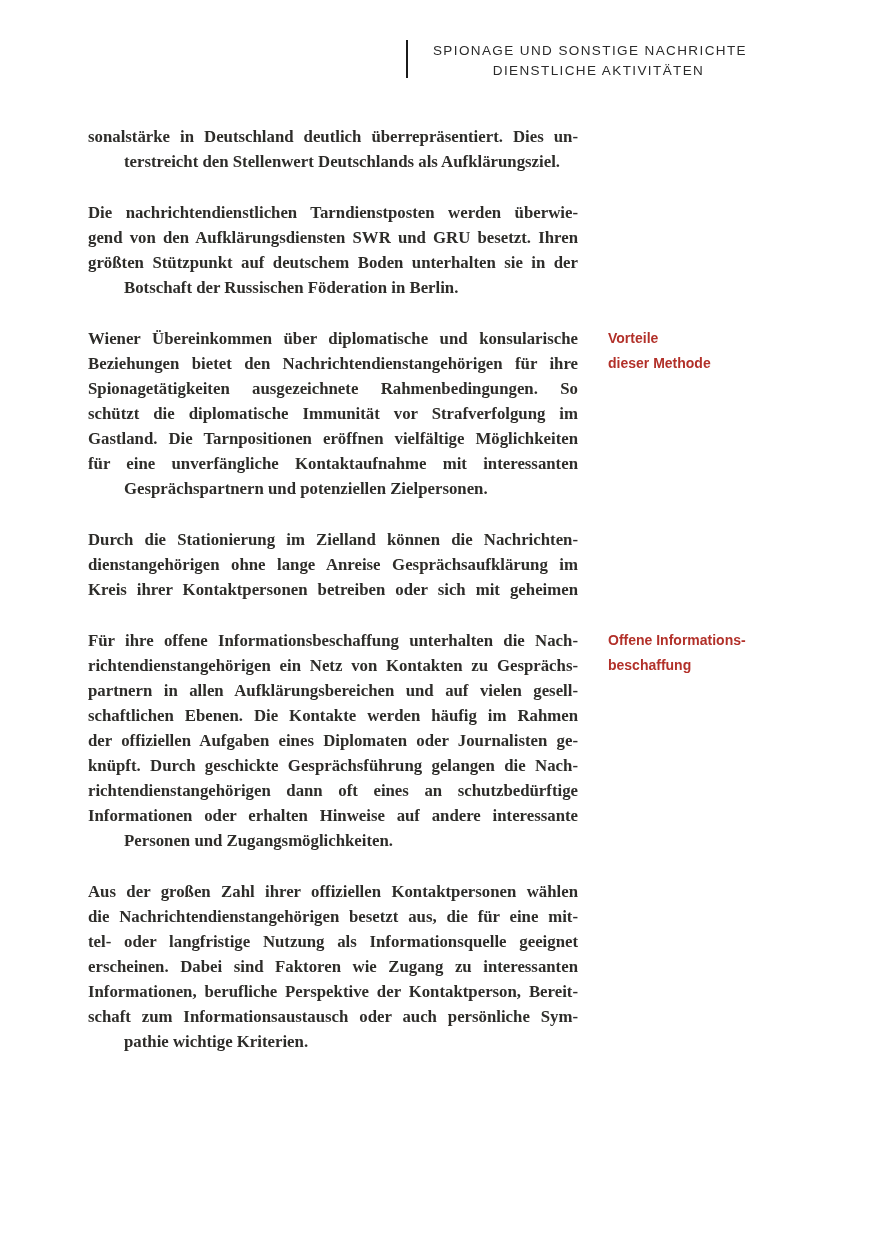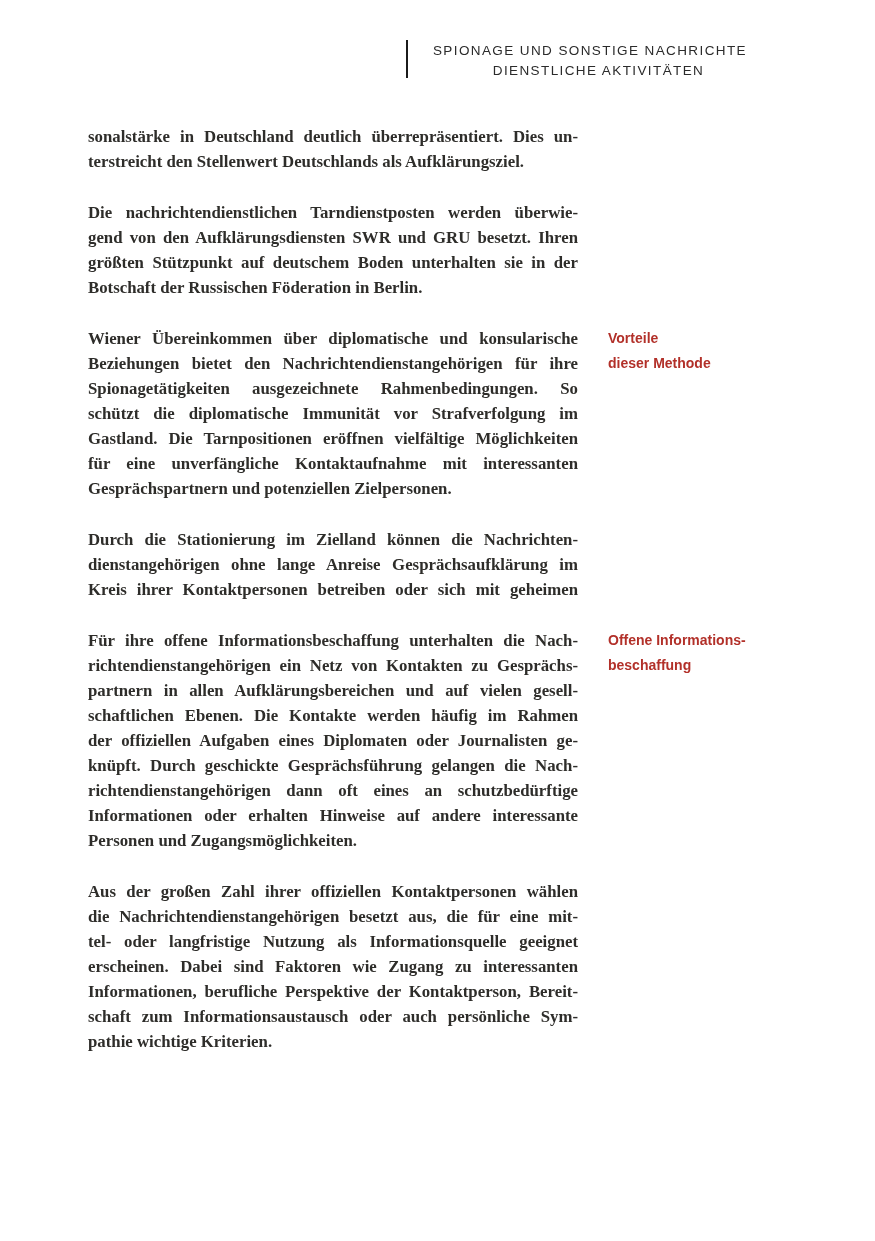--- a/index.html
+++ b/index.html
@@ -57,20 +57,21 @@
     line-height: 25px;
     color: #2e2d2a;
   }
   .line {
     text-align: justify;
     text-align-last: justify;
   }
   .line-last {
     text-align: right;
     text-align-last: left;
+    margin-left: 36px;
   }
   .para-note {
     position: absolute;
     left: 520px;
     top: 0;
     width: 190px;
     font-family: "Liberation Sans", sans-serif;
     font-size: 14px;
     line-height: 25px;
     color: #b23029;

